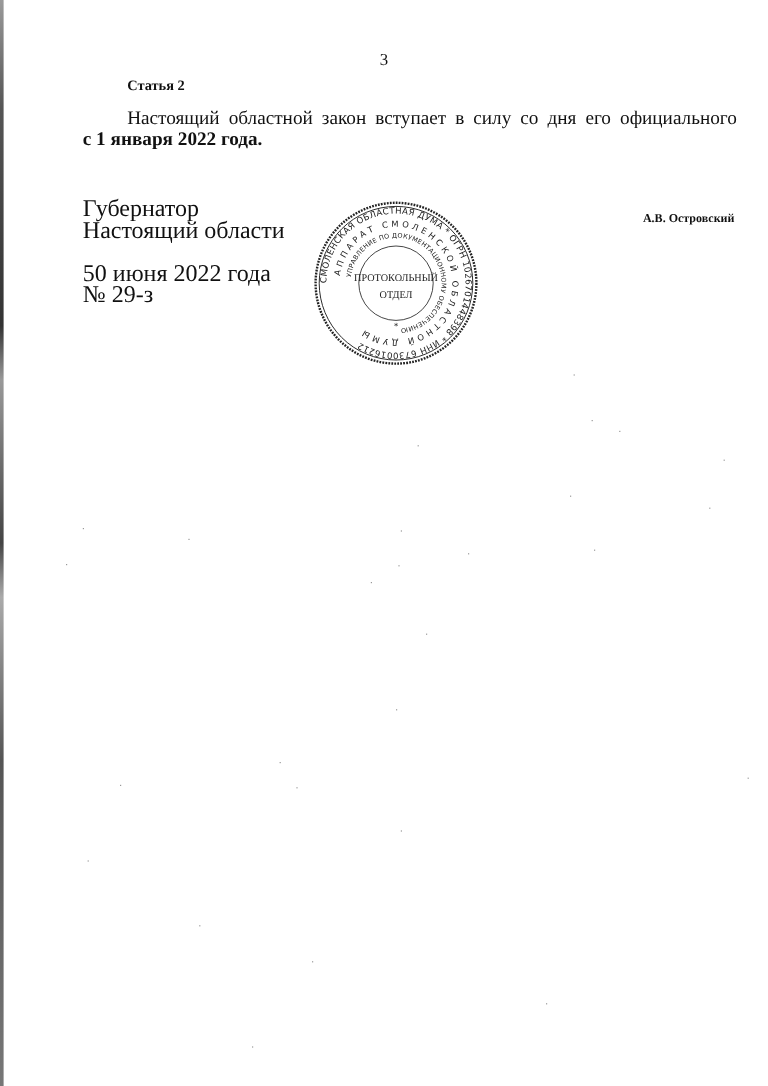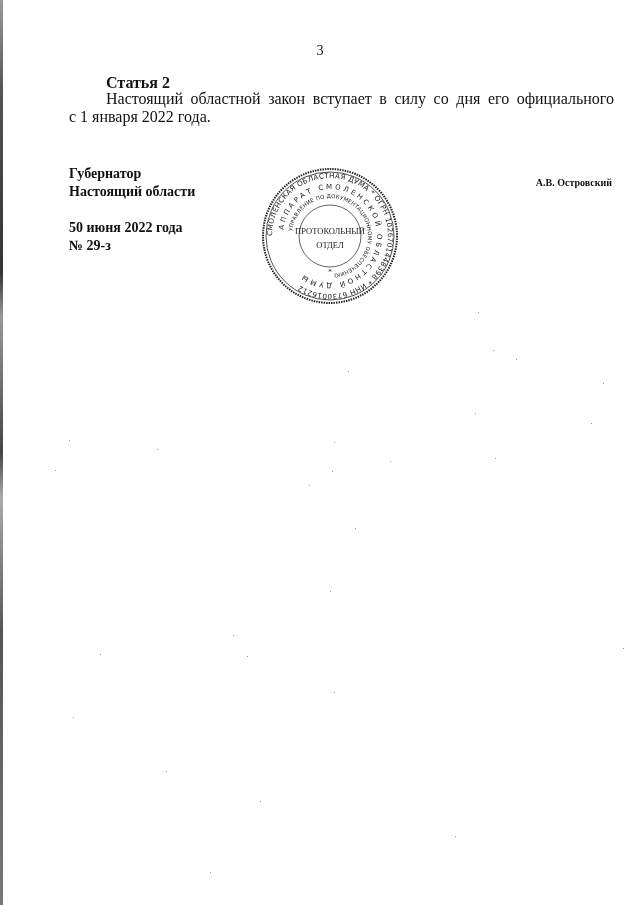--- a/index.html
+++ b/index.html
@@ -5,26 +5,26 @@
   html, body { margin: 0; padding: 0; }
   body {
     width: 640px; height: 905px; background: #ffffff; position: relative; overflow: hidden;
     font-family: "Liberation Serif", "DejaVu Serif", serif; color: #111;
   }
   .scan-edge {
     position: absolute; left: 0; top: 0; width: 3px; height: 905px;
     background: linear-gradient(to bottom, #9a9a9a 0%, #555 10%, #333 30%, #999 35%, #444 50%, #aaa 55%, #555 70%, #777 100%);
   }
   .page-number { position: absolute; left: 0; width: 640px; top: 43px; text-align: center; font-size: 14px; }
-  .article-heading { position: absolute; left: 106px; top: 74px; font-size: 16px; font-weight: bold; }
+  .article-heading { position: absolute; left: 106px; top: 64px; font-size: 12px; font-weight: bold; }
   .article-body { position: absolute; left: 69px; top: 90px; width: 545px; font-size: 16px; line-height: 18px; }
   .article-body .line { display: block; text-align: justify; text-align-last: justify; white-space: nowrap; }
   .article-body .line.first { padding-left: 37px; }
-  .article-body .line.last { text-align-last: left; }
-  .sig-left { position: absolute; left: 69px; top: 165px; font-size: 14px; font-weight: bold; line-height: 18px; }
+  .article-body .line.last { text-align-last: left; font-weight: bold; }
+  .sig-left { position: absolute; left: 69px; top: 165px; font-size: 20px; font-weight: normal; line-height: 18px; }
   .sig-left .gap { height: 18px; }
   .sig-right { position: absolute; right: 28px; top: 177px; font-size: 10px; font-weight: bold; }
   .stamp { position: absolute; left: 260px; top: 166px; width: 140px; height: 140px; }
   .speck { position: absolute; width: 1px; height: 1px; background: #999; }
 </style>
 </head>
 <body>
 
 <div class="scan-edge"></div>
 

